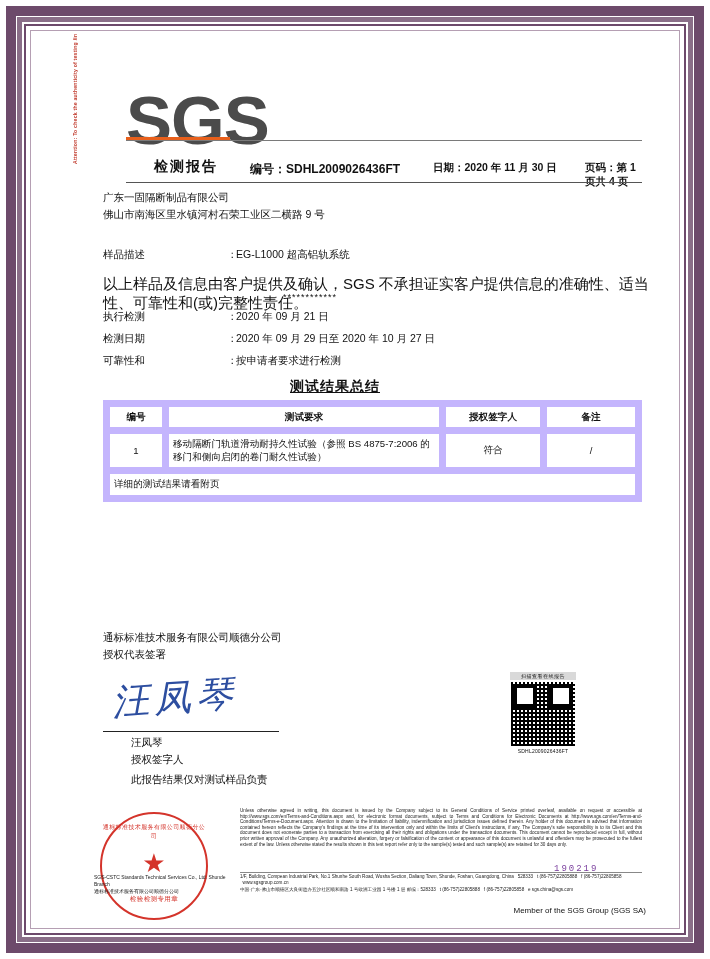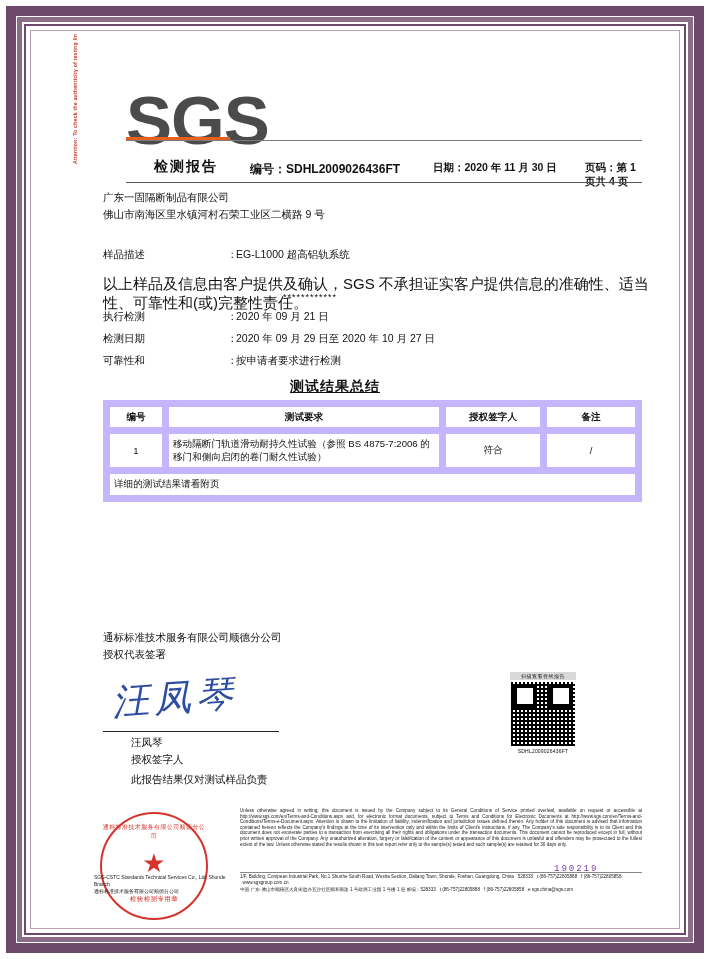--- a/index.html
+++ b/index.html
@@ -529,14 +529,15 @@
         &nbsp;&nbsp;<span>www.sgsgroup.com.cn</span>
       </div>
       <div>
         <span>中国·广东·佛山市顺德区大良街道办五沙社区顺和南路 1 号欧洲工业园 1 号楼 1 层     邮编：528333</span>
         &nbsp;&nbsp;<span>t (86-757)22805888</span>
         &nbsp;&nbsp;<span>f (86-757)22805858</span>
         &nbsp;&nbsp;<span>e sgs.china@sgs.com</span>
       </div>
     </div>
 
+    <div class="member">Member of the SGS Group (SGS SA)</div>
   </div>
 </div>
 
 </body></html>

